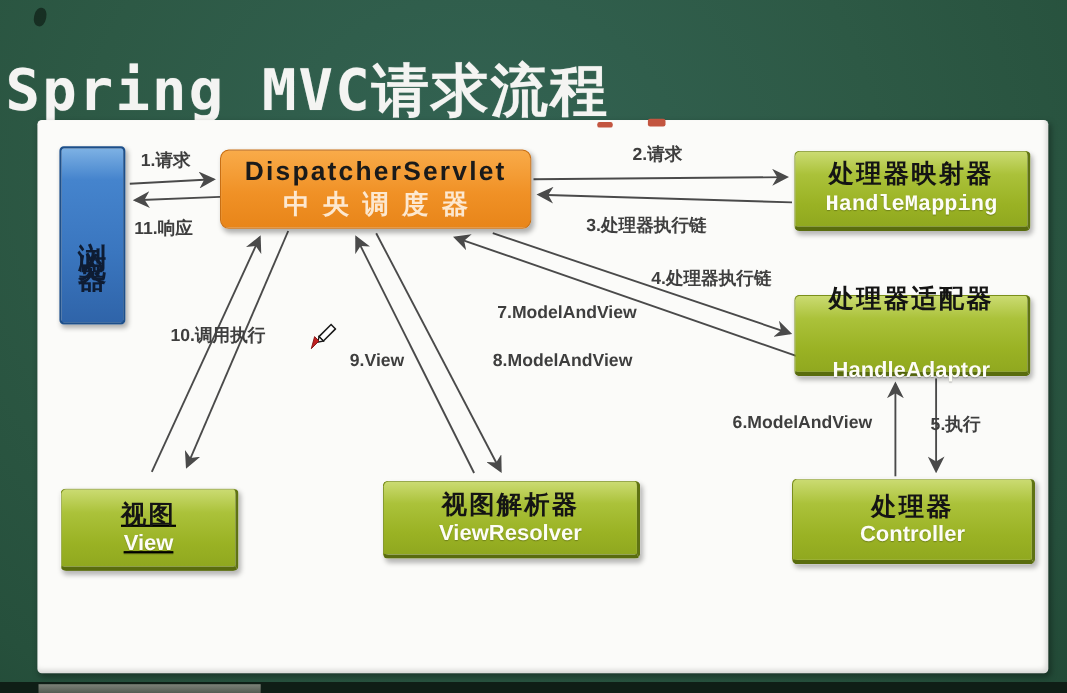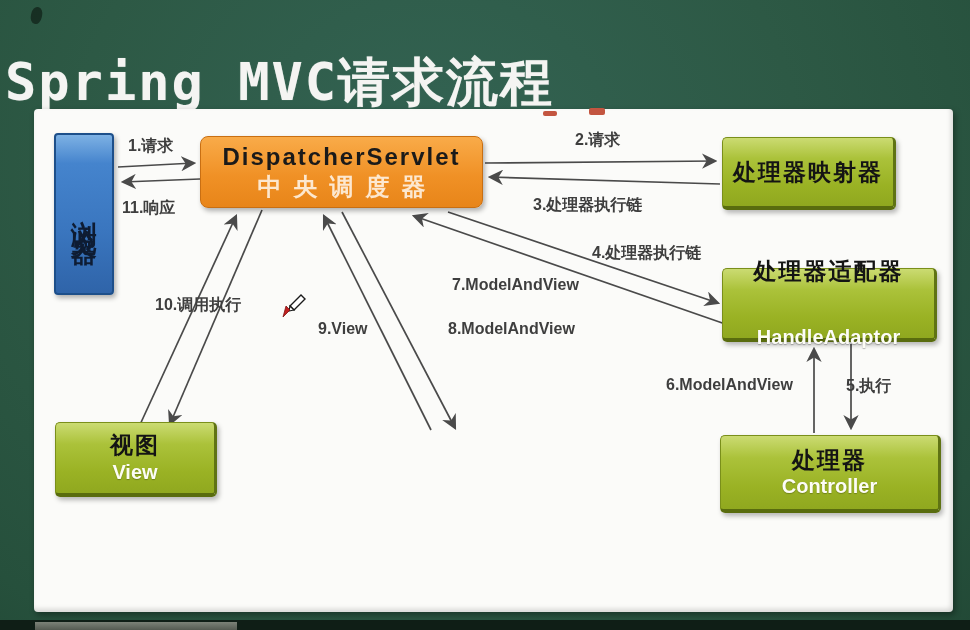--- a/index.html
+++ b/index.html
@@ -98,36 +98,41 @@
 
     <div class="node blue" style="left:20px;top:24px;width:60px;height:162px;">
       <div class="zh">浏览器</div>
     </div>
 
     <div class="node orange" style="left:166px;top:27px;width:283px;height:72px;">
       <div class="zh">DispatcherServlet</div>
       <div class="sub">中央调度器</div>
     </div>
 
-    <div class="node green" style="left:688px;top:28px;width:174px;height:73px;">
+    <div class="node green" style="left:688px;top:28px;width:215px;height:73px;font-family:Liberation Mono, monospace;">
       <div class="zh">处理器映射器</div>
+      <div class="en">HandleMapping</div>
     </div>
 
     <div class="node green" style="left:688px;top:159px;width:215px;height:74px;gap:39px;">
       <div class="zh">处理器适配器</div>
       <div class="en">HandleAdaptor</div>
     </div>
 
     <div class="node green" style="left:686px;top:326px;width:221px;height:78px;">
       <div class="zh">处理器</div>
       <div class="en">Controller</div>
     </div>
 
+    <div class="node green" style="left:314px;top:328px;width:234px;height:71px;">
+      <div class="zh">视图解析器</div>
+      <div class="en">ViewResolver</div>
+    </div>
 
-    <div class="node green" style="left:21px;top:313px;width:162px;height:75px;">
+    <div class="node green" style="left:21px;top:335px;width:162px;height:75px;text-decoration:underline;">
       <div class="zh">视图</div>
       <div class="en">View</div>
     </div>
 
     <div class="elabel" style="left:94px;top:27px;">1.请求</div>
     <div class="elabel" style="left:88px;top:89px;">11.响应</div>
     <div class="elabel" style="left:541px;top:21px;">2.请求</div>
     <div class="elabel" style="left:499px;top:86px;">3.处理器执行链</div>
     <div class="elabel" style="left:558px;top:134px;">4.处理器执行链</div>
     <div class="elabel" style="left:418px;top:167px;">7.ModelAndView</div>

